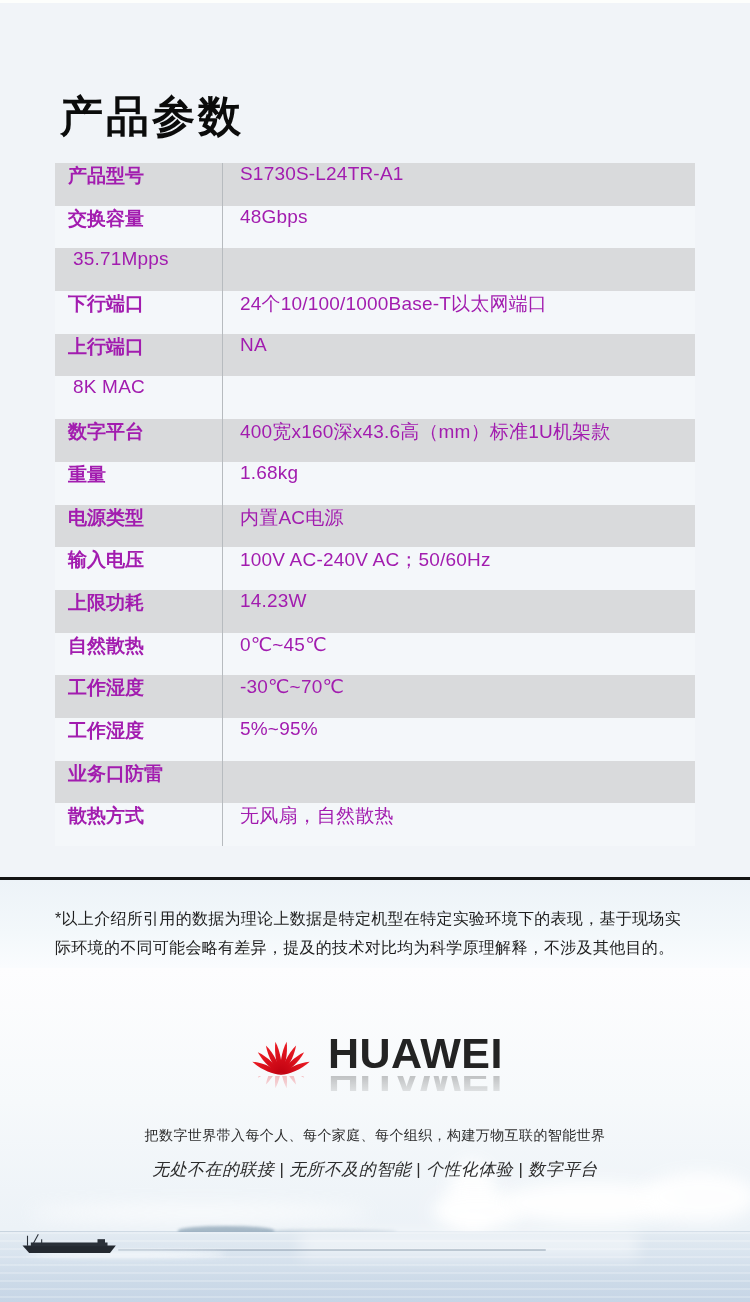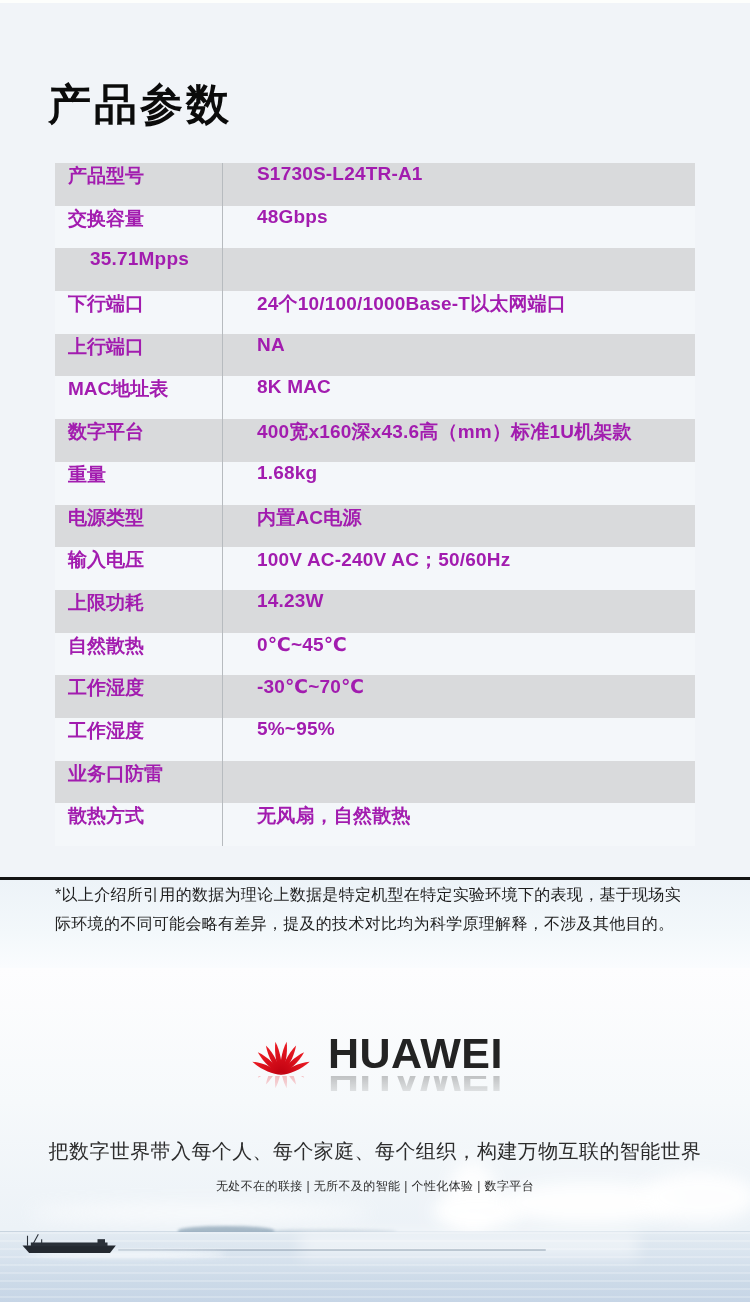--- a/index.html
+++ b/index.html
@@ -1,40 +1,40 @@
 <!DOCTYPE html>
 <html><head>
 <meta charset="utf-8">
 <style>
   html,body{margin:0;padding:0;}
   body{font-family:"Liberation Sans","DejaVu Sans",sans-serif;}
   .page{position:relative;width:750px;height:1302px;background:#f1f4f8;overflow:hidden;}
 
   .top-strip{position:absolute;top:0;left:0;width:100%;height:3px;background:#fdfefc;}
 
-  .page-title{position:absolute;left:48px;top:76px;margin:0;font-size:43px;font-weight:800;
+  .page-title{position:absolute;left:48px;top:76px;margin:12px;font-size:43px;font-weight:800;
     color:#0b0b0b;letter-spacing:3px;}
 
   
   .spec-table{position:absolute;left:55px;top:163px;width:640px;}
   .spec-rows{position:relative;}
   .spec-row{display:flex;height:42.7px;font-size:19px;color:#a21caf;}
   .spec-row:nth-child(odd){background:#d9dadc;}
   .spec-row:nth-child(even){background:#f4f7fa;}
   .spec-label{width:167px;padding-left:13px;box-sizing:border-box;font-weight:700;flex:none;
     white-space:nowrap;}
-  .spec-value{flex:1;padding-left:35px;font-weight:700;white-space:nowrap;letter-spacing:.2px;}
+  .spec-value{flex:1;padding-left:18px;font-weight:400;white-space:nowrap;letter-spacing:.2px;}
   .col-divider{position:absolute;left:167px;top:0;bottom:0;width:1px;background:#b7bbbf;}
 
   .section-line{position:absolute;left:0;top:877px;width:100%;height:3px;background:#141414;}
 
   
   .disclaimer{position:absolute;left:0;top:880px;width:100%;height:88px;
     background:linear-gradient(180deg,#edf3f8 0%,#f3f8fb 60%,#fafcfe 100%);}
-  .disclaimer p{margin:0 55px 0;font-size:16px;line-height:29px;color:#1d1d1d;
+  .disclaimer p{margin:24px 55px 0;font-size:16px;line-height:29px;color:#1d1d1d;
     letter-spacing:.3px;text-align:left;}
 
   
   .photo{position:absolute;left:0;top:968px;width:100%;height:334px;overflow:hidden;
     background:linear-gradient(180deg,#fdfdfe 0%,#f6f9fb 40%,#ecf2f7 78%,#f0f4f7 100%);}
 
   .cloud{position:absolute;background:#ffffff;border-radius:50%;filter:blur(8px);}
   .c0{left:448px;top:192px;width:48px;height:72px;opacity:.9;}
   .c1{left:432px;top:224px;width:90px;height:38px;opacity:.95;}
   .c2{left:500px;top:214px;width:180px;height:42px;opacity:.95;}
@@ -63,22 +63,22 @@
     background:rgba(92,114,136,.32);filter:blur(.5px);border-radius:2px;}
 
   
   .brand{position:absolute;left:0;right:0;top:52px;text-align:center;}
   .logo-row{display:flex;justify-content:center;align-items:flex-end;gap:13px;height:56px;}
   .flower{width:68px;height:50px;}
   .logo-text{font-size:43px;font-weight:700;color:#232323;letter-spacing:.5px;line-height:46px;}
   .reflection{height:34px;overflow:hidden;opacity:.26;transform:scaleY(-1);
     -webkit-mask-image:linear-gradient(0deg,rgba(0,0,0,1) 0%,rgba(0,0,0,0) 80%);
     mask-image:linear-gradient(0deg,rgba(0,0,0,1) 0%,rgba(0,0,0,0) 80%);}
-  .tagline1{margin:28px 0 0;font-size:20px;color:#2d2d2d;letter-spacing:.4px;line-height:26px;}
-  .tagline2{margin:9px 0 8px;font-size:12px;color:#2d2d2d;letter-spacing:.4px;line-height:26px;}
+  .tagline1{margin:12px 0 0;font-size:14px;color:#2d2d2d;letter-spacing:.4px;line-height:26px;}
+  .tagline2{margin:9px 0 8px;font-size:17px;color:#2d2d2d;letter-spacing:.4px;line-height:26px;font-style:italic;}
 </style>
 </head>
 <body>
 
 <div class="page">
 
   <div class="top-strip"></div>
 
   <h1 class="page-title">产品参数</h1>
 
@@ -102,21 +102,20 @@
     <div class="spec-label">下行端口</div>
     <div class="spec-value">24个10/100/1000Base-T以太网端口</div>
   </div>
 
   <div class="spec-row">
     <div class="spec-label">上行端口</div>
     <div class="spec-value">NA</div>
   </div>
 
   <div class="spec-row">
-    <div class="spec-label">MAC地址表</div>
     <div class="spec-value">8K MAC</div>
   </div>
 
   <div class="spec-row">
     <div class="spec-label">数字平台</div>
     <div class="spec-value">400宽x160深x43.6高（mm）标准1U机架款</div>
   </div>
 
   <div class="spec-row">
     <div class="spec-label">重量</div>

